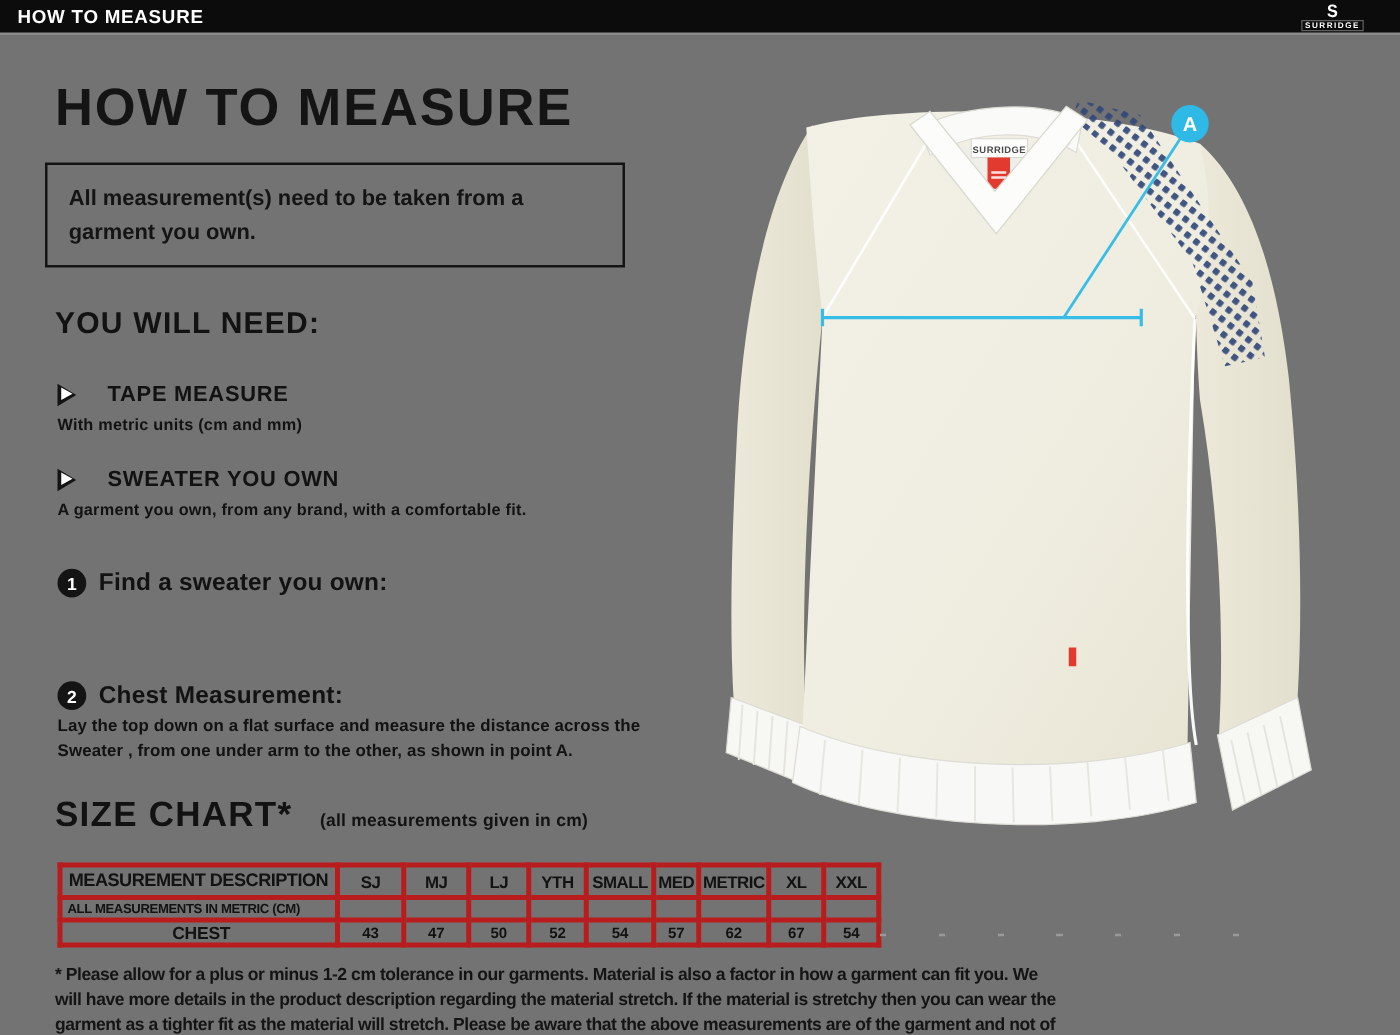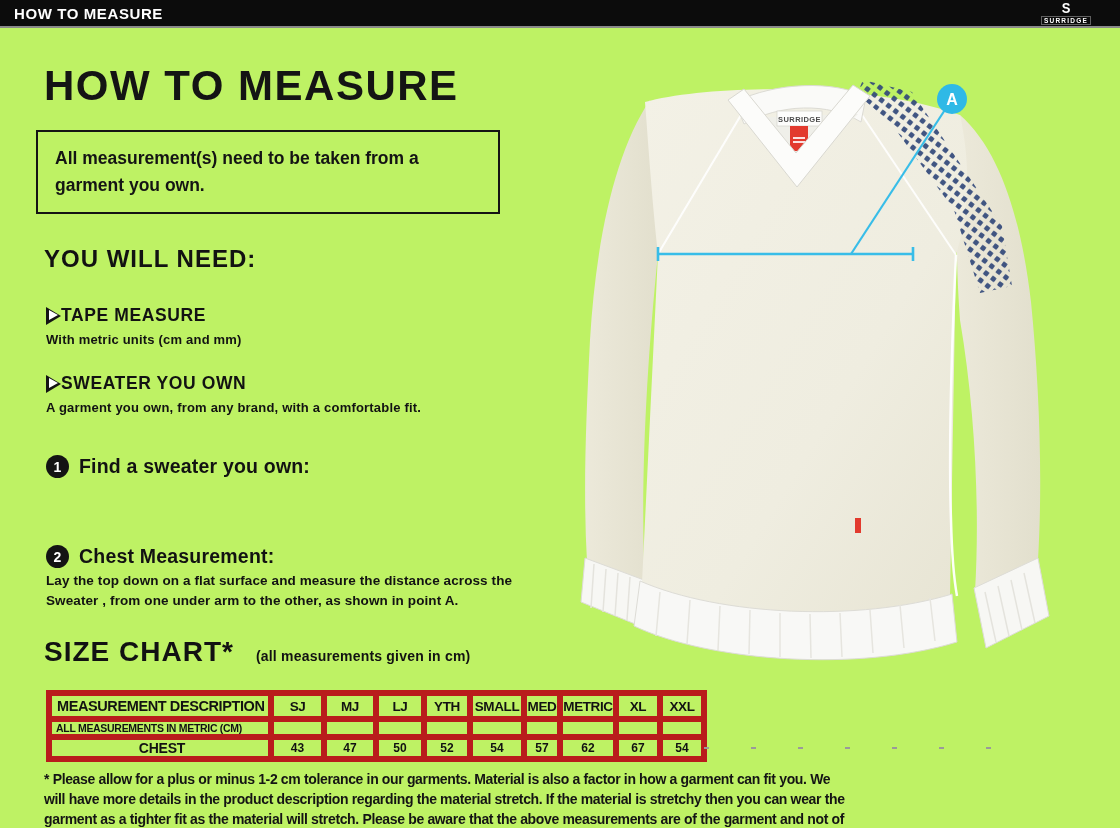--- a/index.html
+++ b/index.html
@@ -1,55 +1,55 @@
 <!DOCTYPE html>
 <html><head>
 <meta charset="utf-8">
 <style>
   * { margin:0; padding:0; box-sizing:border-box; }
   html,body { background:#fff; }
   body { font-family:"Liberation Sans", sans-serif; color:#121212; }
-  .page { position:relative; width:1120px; height:828px; background:#bef264; overflow:hidden; }
+  .page { position:relative; width:1120px; height:828px; background:#737373; overflow:hidden; }
 
   
   .topbar { position:absolute; left:0; top:0; width:1120px; height:28px; background:#0c0c0c;
             border-bottom:2px solid #8a8a8a; display:flex; align-items:center; }
   .topbar-title { color:#fff; font-size:15px; font-weight:bold; letter-spacing:.6px; margin-left:14px; }
   .brand-logo { position:absolute; right:18px; top:1px; width:72px; height:26px; display:flex;
                 flex-direction:column; align-items:center; justify-content:center; }
   .brand-logo .s-icon { color:#fff; font-weight:bold; font-size:13px; line-height:12px; transform:scaleY(1.1); }
   .brand-logo .brand-word { color:#fff; font-size:6.5px; font-weight:bold; letter-spacing:1.2px;
                 border:1px solid rgba(255,255,255,.35); padding:0 2px; margin-top:1px; }
 
   
   .h1 { position:absolute; left:44px; top:62px; font-size:42px; font-weight:bold; letter-spacing:1.5px; color:#141414; }
   .note-box { position:absolute; left:36px; top:130px; width:464px; border:2px solid #141414;
               padding:13px 17px; font-size:17.5px; font-weight:bold; line-height:1.55; color:#141414; }
   .ywn-heading { position:absolute; left:44px; top:245px; font-size:24px; font-weight:bold; letter-spacing:1px; }
 
-  .need-item { position:absolute; left:46px; display:flex; align-items:center; gap:0; }
+  .need-item { position:absolute; left:46px; display:flex; align-items:center; gap:25px; }
   .need-item .tri { width:0; height:0; border-top:9px solid transparent; border-bottom:9px solid transparent;
                     border-left:15px solid #141414; position:relative; }
   .need-item .tri::after { content:""; position:absolute; left:-12px; top:-5.5px; width:0; height:0;
                     border-top:5.5px solid transparent; border-bottom:5.5px solid transparent; border-left:9px solid #fff; }
   .need-label { font-size:17.5px; font-weight:bold; letter-spacing:.6px; }
   .need-desc { position:absolute; left:46px; font-size:13px; font-weight:bold; letter-spacing:.2px; }
 
   .step-head { position:absolute; left:46px; display:flex; align-items:center; gap:10px; }
   .step-badge { width:23px; height:23px; border-radius:50%; background:#141414; color:#fff;
                 display:flex; align-items:center; justify-content:center; font-size:14px; font-weight:bold; }
   .step-title { font-size:19.5px; font-weight:bold; letter-spacing:.2px; }
   .step-desc { position:absolute; left:46px; width:515px; font-size:13.5px; font-weight:bold;
                line-height:1.5; letter-spacing:.1px; }
 
   .sc-heading { position:absolute; left:44px; top:636px; font-size:28px; font-weight:bold; letter-spacing:1px; }
   .sc-sub { font-size:14px; font-weight:bold; letter-spacing:.2px; margin-left:22px; }
 
   table.size-table { position:absolute; left:46px; top:690px; width:655px; border-collapse:collapse; table-layout:fixed; }
-  .size-table th, .size-table td { border:6px solid #b91c1c; overflow:hidden; white-space:nowrap; }
+  .size-table th, .size-table td { border:4px solid #b91c1c; overflow:hidden; white-space:nowrap; }
   .size-table thead th { height:26px; font-size:13.5px; font-weight:bold; letter-spacing:-.4px; text-align:center; }
   .size-table thead th:first-child { text-align:left; padding-left:5px; font-size:14.5px; }
   .size-table .metric-row td { height:18px; font-size:10.5px; font-weight:bold; letter-spacing:-.3px; }
   .size-table .metric-row td:first-child { padding-left:4px; }
   .size-table .value-row td { height:19px; font-size:12px; font-weight:bold; text-align:center; }
   .size-table .value-row td:first-child { text-align:center; padding-left:4px; font-size:14px; letter-spacing:-.2px; }
 
   .dashed-line { position:absolute; left:704px; top:747px; width:305px; height:2px;
                  background:repeating-linear-gradient(90deg,#9a9a9a 0 5px,transparent 5px 47px); }
 

